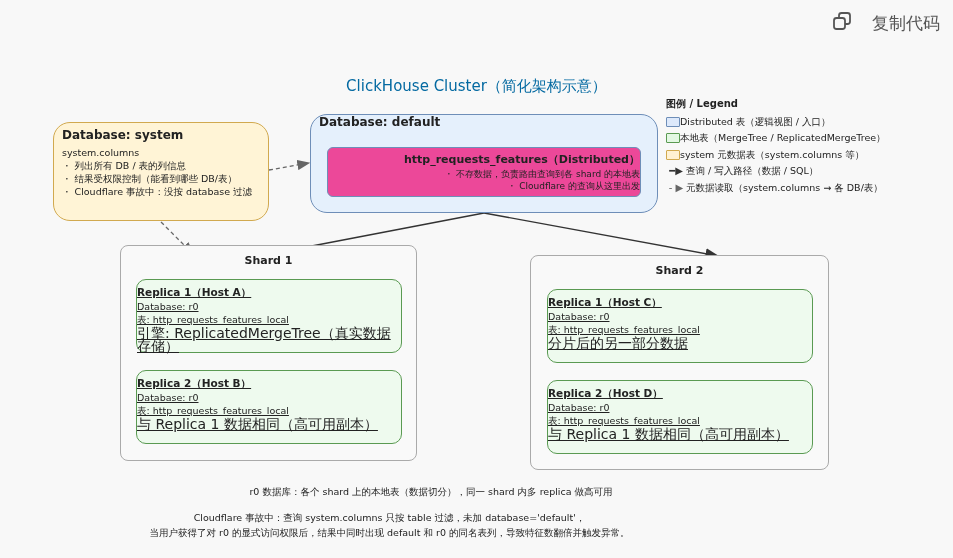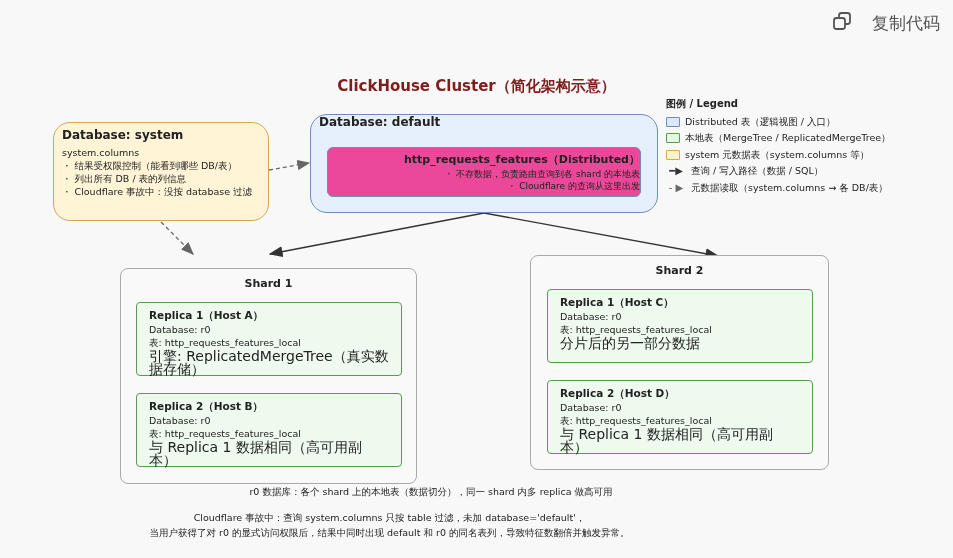--- a/index.html
+++ b/index.html
@@ -10,21 +10,21 @@
     color: #222;
   }
   .abs { position: absolute; }
   #copy-btn {
     left: 832px; top: 10px; height: 26px; display: flex; align-items: center;
     gap: 20px; color: #555; font-size: 17px; cursor: pointer;
   }
   #copy-btn svg { width: 20px; height: 20px; }
   #title {
     left: 0; width: 953px; top: 77px; text-align: center;
-    font-weight: bold; font-size: 15px; color: #7f1d1d;
+    font-weight: normal; font-size: 15px; color: #0369a1;
   }
   .box { position: absolute; box-sizing: border-box; border-radius: 17px; }
   #sys-box {
     left: 53px; top: 122px; width: 216px; height: 99px;
     background: #fff4d6; border: 1.5px solid #d1a94f;
     padding: 6px 8px; font-size: 9.5px; line-height: 13px;
   }
   #sys-box .h { font-weight: bold; font-size: 12px; margin-bottom: 4px; }
   #def-box {
     left: 310px; top: 114px; width: 348px; height: 99px;
@@ -38,28 +38,28 @@
     text-align: right; font-size: 9px; line-height: 12px; box-sizing: border-box;
     padding-top: 4px; position: absolute;
   }
   #dist-box .h2 { font-weight: bold; font-size: 11px; line-height: 15px; margin-bottom: 1px; }
   .shard {
     background: #f9f9f9; border: 1.5px solid #aaa; border-radius: 8px;
   }
   .shard .sh { position: absolute; left: 0; right: 0; top: 8px; text-align: center; font-weight: bold; font-size: 11px; }
   .rep {
     position: absolute; box-sizing: border-box;
-    background: #eefaee; border: 1.5px solid #5a9a52; border-radius: 4px;
-    padding: 6px 12px; font-size: 9.5px; line-height: 13.5px; width: 266px; height: 74px;
+    background: #eefaee; border: 1.5px solid #5a9a52; border-radius: 10px;
+    padding: 6px 0; font-size: 9.5px; line-height: 13.5px; width: 266px; height: 74px; text-decoration: underline;
   }
   .rep .h { font-weight: bold; font-size: 10.5px; }
   .rep .small { font-size: 14px; }
   #legend { left: 666px; top: 96px; font-size: 9.5px; line-height: 16.5px; }
   #legend .lh { font-weight: bold; font-size: 10px; margin-bottom: 1px; }
-  .li { display: flex; align-items: center; gap: 5px; white-space: nowrap; }
+  .li { display: flex; align-items: center; white-space: nowrap; }
   .sw { width: 14px; height: 10px; border: 1.5px solid; box-sizing: border-box; display: inline-block; border-radius: 1px; }
   .arrowglyph { width: 20px; display: inline-block; font-size: 10px; text-align: center; color: #333; }
   #foot1 { left: 0; width: 862px; top: 486px; text-align: center; font-size: 9.5px; }
   #foot2 { left: 0; width: 779px; top: 510px; text-align: center; font-size: 9.5px; line-height: 15px; }
   svg#lines { position: absolute; left: 0; top: 0; pointer-events: none; }
 </style>
 </head>
 <body>
 
 <div id="copy-btn" class="abs">
@@ -85,22 +85,22 @@
   </defs>
   <line x1="269" y1="170" x2="309" y2="163" stroke="#666" stroke-width="1.3" stroke-dasharray="4,3" marker-end="url(#ahg)"></line>
   <line x1="161" y1="222" x2="193" y2="254" stroke="#666" stroke-width="1.3" stroke-dasharray="4,3" marker-end="url(#ahg)"></line>
   <line x1="484" y1="213" x2="270" y2="254" stroke="#333" stroke-width="1.4" marker-end="url(#ah)"></line>
   <line x1="484" y1="213" x2="718" y2="256" stroke="#333" stroke-width="1.4" marker-end="url(#ah)"></line>
 </svg>
 
 <div id="sys-box" class="box">
   <div class="h">Database: system</div>
   <div>system.columns</div>
+  <div>・ 列出所有 DB / 表的列信息</div>
   <div>・ 结果受权限控制（能看到哪些 DB/表）</div>
-  <div>・ 列出所有 DB / 表的列信息</div>
   <div>・ Cloudflare 事故中：没按 database 过滤</div>
 </div>
 
 <div id="def-box" class="box">
   <div class="h">Database: default</div>
   <div id="dist-box">
     <div class="h2">http_requests_features（Distributed）</div>
     <div>・ 不存数据，负责路由查询到各 shard 的本地表</div>
     <div>・ Cloudflare 的查询从这里出发</div>
   </div>
@@ -123,21 +123,21 @@
   <div class="li">
     <span class="arrowglyph">━▶</span>
     <span>查询 / 写入路径（数据 / SQL）</span>
   </div>
   <div class="li">
     <span class="arrowglyph" style="color:#666">- ▶</span>
     <span>元数据读取（system.columns → 各 DB/表）</span>
   </div>
 </div>
 
-<div class="box shard" style="left:120px;top:268px;width:297px;height:216px;">
+<div class="box shard" style="left:120px;top:245px;width:297px;height:216px;">
   <div class="sh">Shard 1</div>
   <div class="rep" style="left:15px;top:33px;">
     <div class="h">Replica 1（Host A）</div>
     <div>Database: r0</div>
     <div>表: http_requests_features_local</div>
     <div class="small">引擎: ReplicatedMergeTree（真实数据存储）</div>
   </div>
   <div class="rep" style="left:15px;top:124px;">
     <div class="h">Replica 2（Host B）</div>
     <div>Database: r0</div>

